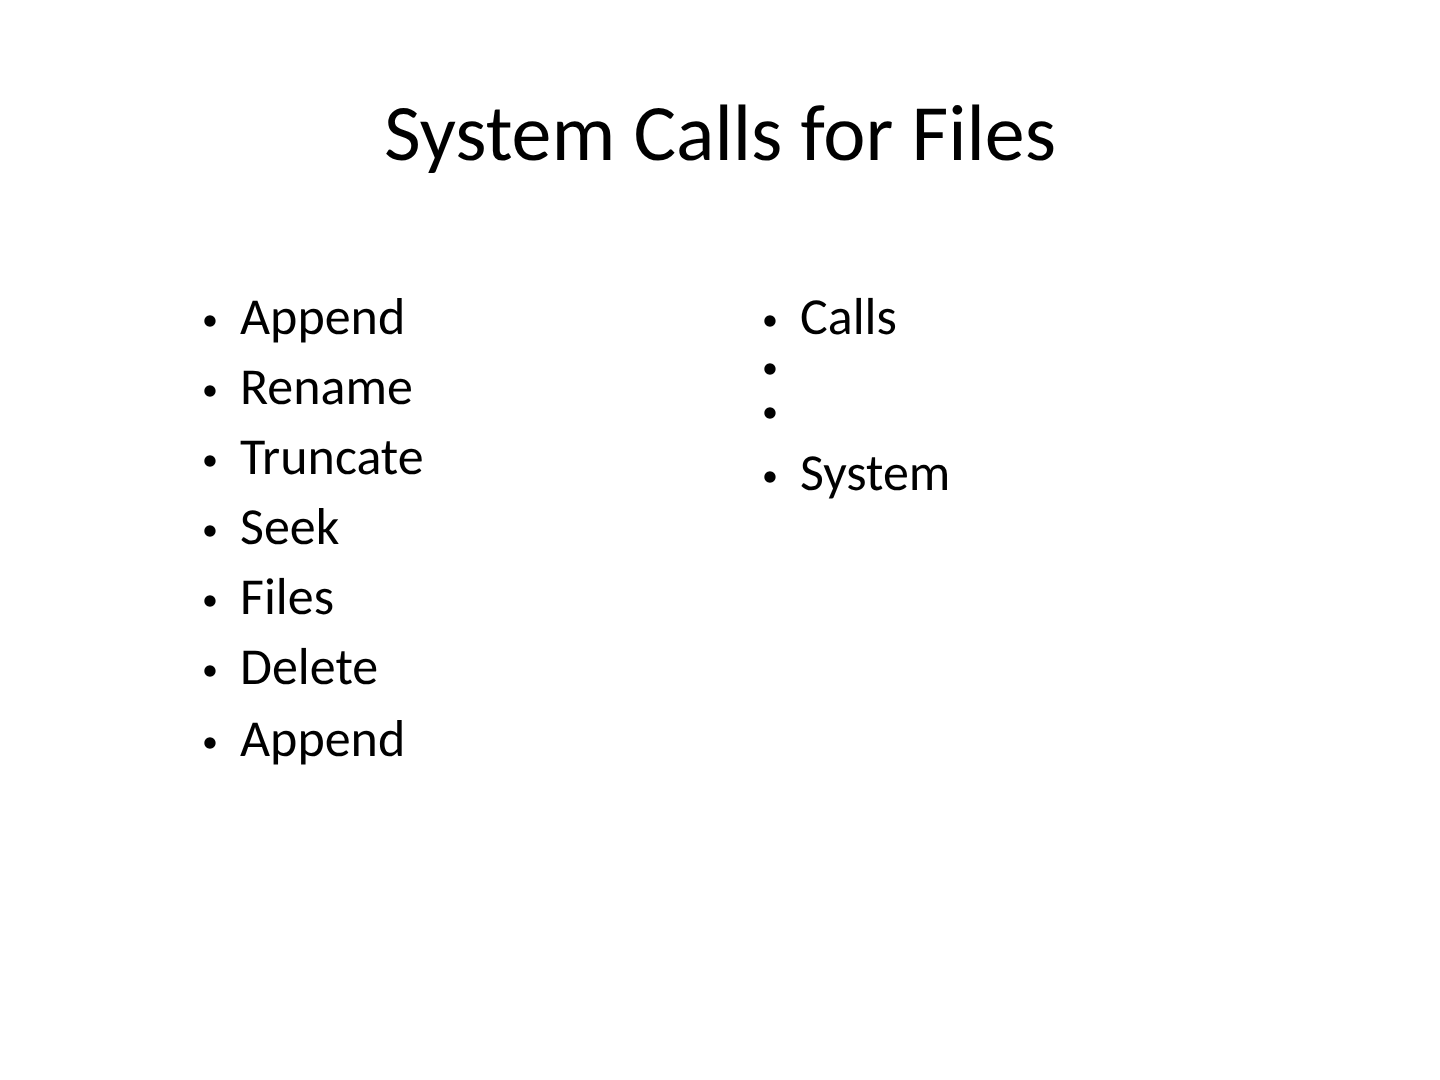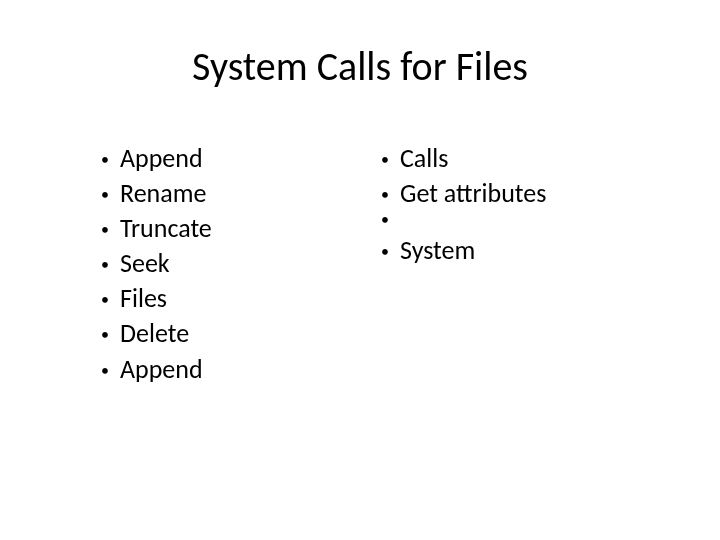--- a/index.html
+++ b/index.html
@@ -83,21 +83,20 @@
     </ul>
   </div>
   <div class="col">
     <ul>
       <li>
           <span class="bullet">•</span>
           <span>Calls</span>
         </li>
       <li>
           <span class="bullet">•</span>
-          <span>Get attributes</span>
         </li>
       <li>
           <span class="bullet">•</span>
         </li>
       <li>
           <span class="bullet">•</span>
           <span>System</span>
         </li>
     </ul>
   </div>

